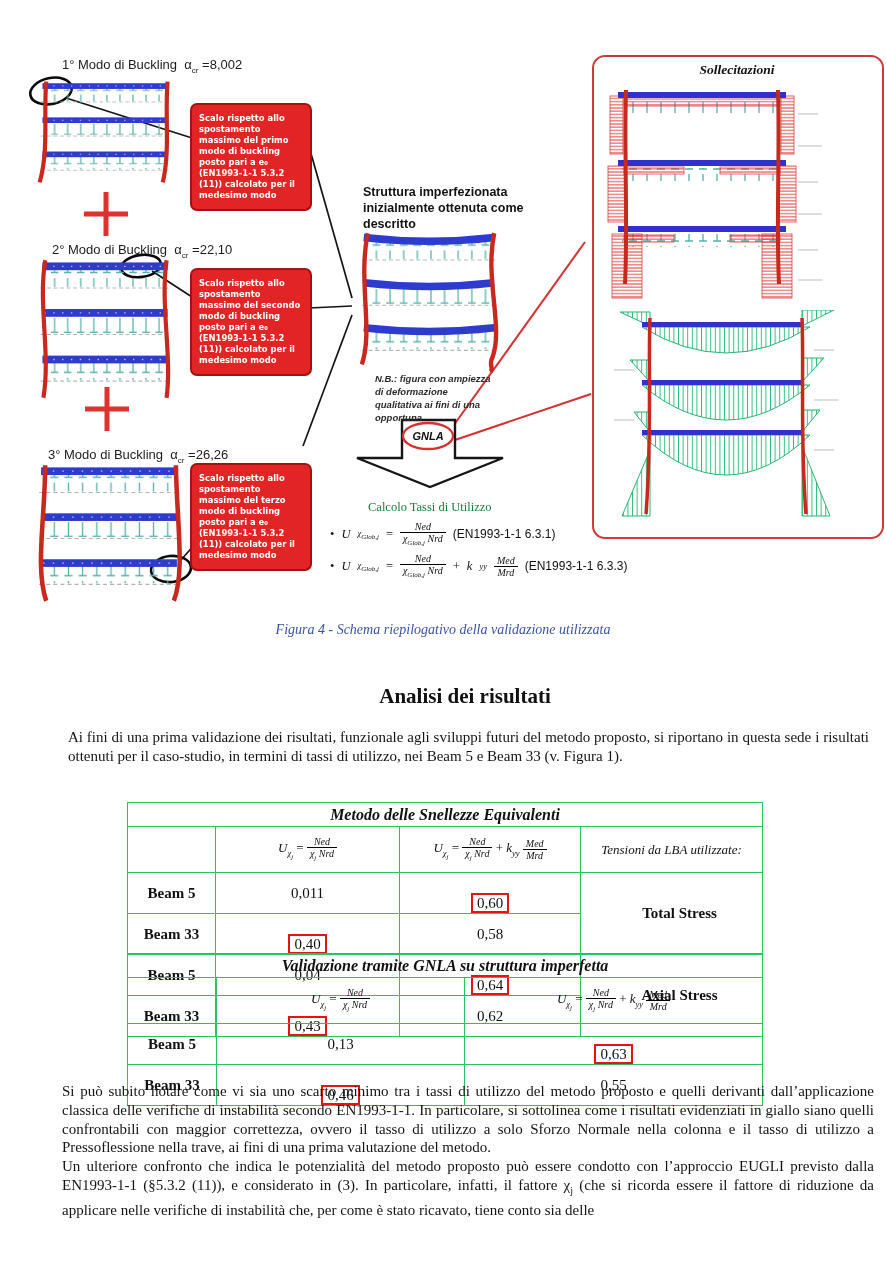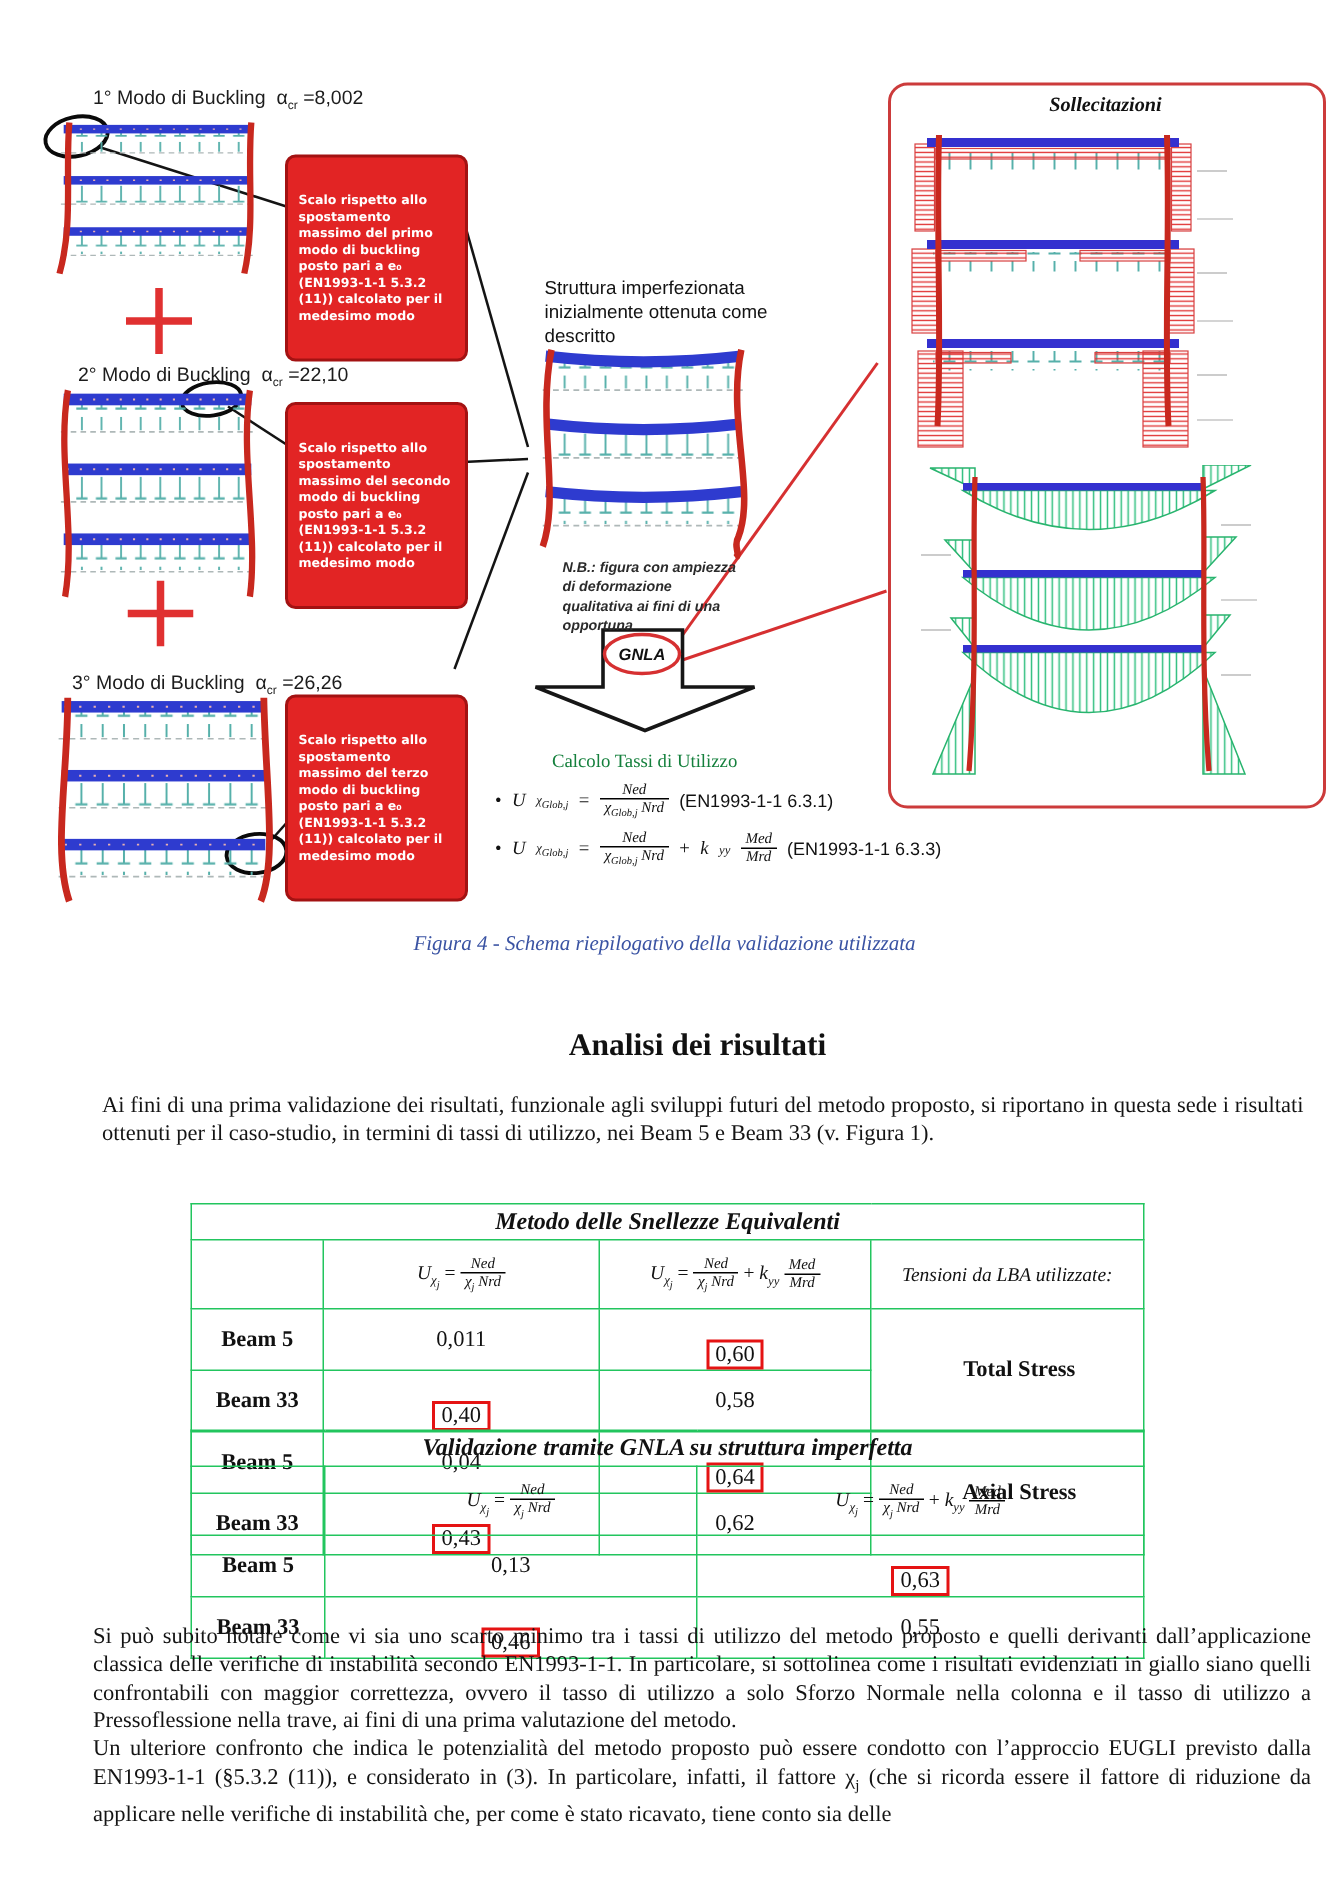--- a/index.html
+++ b/index.html
@@ -3,22 +3,22 @@
 <meta charset="utf-8">
 <style>
   html,body{margin:0;padding:0;background:#ffffff;}
   body{width:886px;height:1264px;position:relative;font-family:"Liberation Serif",serif;}
   .page{position:absolute;inset:0;background:#fff;overflow:hidden;}
   .abs{position:absolute;}
   .mode-title{font-family:"Liberation Sans",sans-serif;font-size:13px;color:#1c1c1c;white-space:nowrap;}
   .mode-title sub{font-size:8px;}
   .callout{background:#e22424;border:2px solid #a31212;border-radius:7px;color:#fff;
            font-family:"DejaVu Sans",sans-serif;font-weight:bold;font-size:8.4px;line-height:11px;
-           padding:23px 7px;width:104px;}
-  .intro{font-family:"Liberation Sans",sans-serif;font-weight:normal;font-size:12.5px;line-height:16px;color:#121212;width:170px;}
+           padding:8px 7px;width:104px;}
+  .intro{font-family:"Liberation Sans",sans-serif;font-weight:bold;font-size:12.5px;line-height:16px;color:#121212;width:170px;}
   .nb{font-family:"Liberation Sans",sans-serif;font-style:italic;font-weight:bold;font-size:9.5px;line-height:13px;color:#2b2b2b;width:122px;}
   .calc{font-family:Liberation Serif, serif;font-size:12.5px;color:#15803d;}
   .soll-title{font-weight:bold;font-style:italic;font-size:13.5px;color:#111;text-align:center;width:220px;}
   .bullet-row{display:flex;align-items:center;gap:7px;font-size:12.5px;color:#111;white-space:nowrap;}
   .mi{font-style:italic;}
   .msub{font-size:8.5px;font-style:italic;}
   .msub sub{font-size:7px;}
   .frac{display:inline-flex;flex-direction:column;text-align:center;vertical-align:middle;
         font-size:10px;line-height:1.1;font-style:italic;}
   .frac .fn{border-bottom:1px solid #000;padding:0 3px;}

